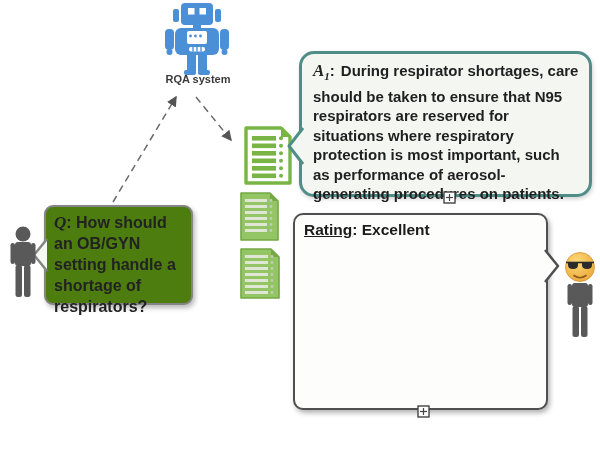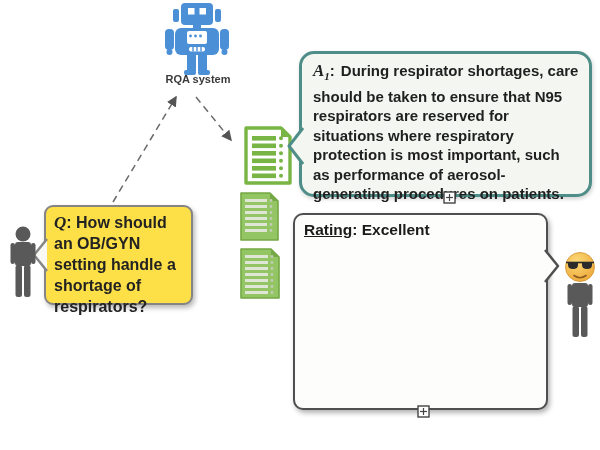--- a/index.html
+++ b/index.html
@@ -6,21 +6,21 @@
   .canvas {
     position:relative; width:600px; height:450px; background:#ffffff;
     font-family:"Liberation Sans", sans-serif; overflow:hidden;
   }
   .abs { position:absolute; }
 
   
   .bubble { position:absolute; box-sizing:border-box; }
   .q-bubble {
     left:44px; top:205px; width:149px; height:100px;
-    background:#fde047; border:2.5px solid #858585; border-radius:9px;
+    background:#4d7c0f; border:2.5px solid #858585; border-radius:9px;
     box-shadow:2px 3px 5px rgba(0,0,0,0.28);
     padding:5px 8px; font-size:16px; line-height:21px; color:#222; font-weight:600;
   }
   .a1-bubble {
     left:299px; top:51px; width:293px; height:146px;
     background:#f4f6f1; border:3px solid #4f8e88; border-radius:15px;
     box-shadow:1px 2px 4px rgba(0,0,0,0.18);
     padding:7px 9px 5px 11px; font-size:15px; line-height:19.5px; color:#1f1f1f; font-weight:600;
   }
   .rating-bubble {

